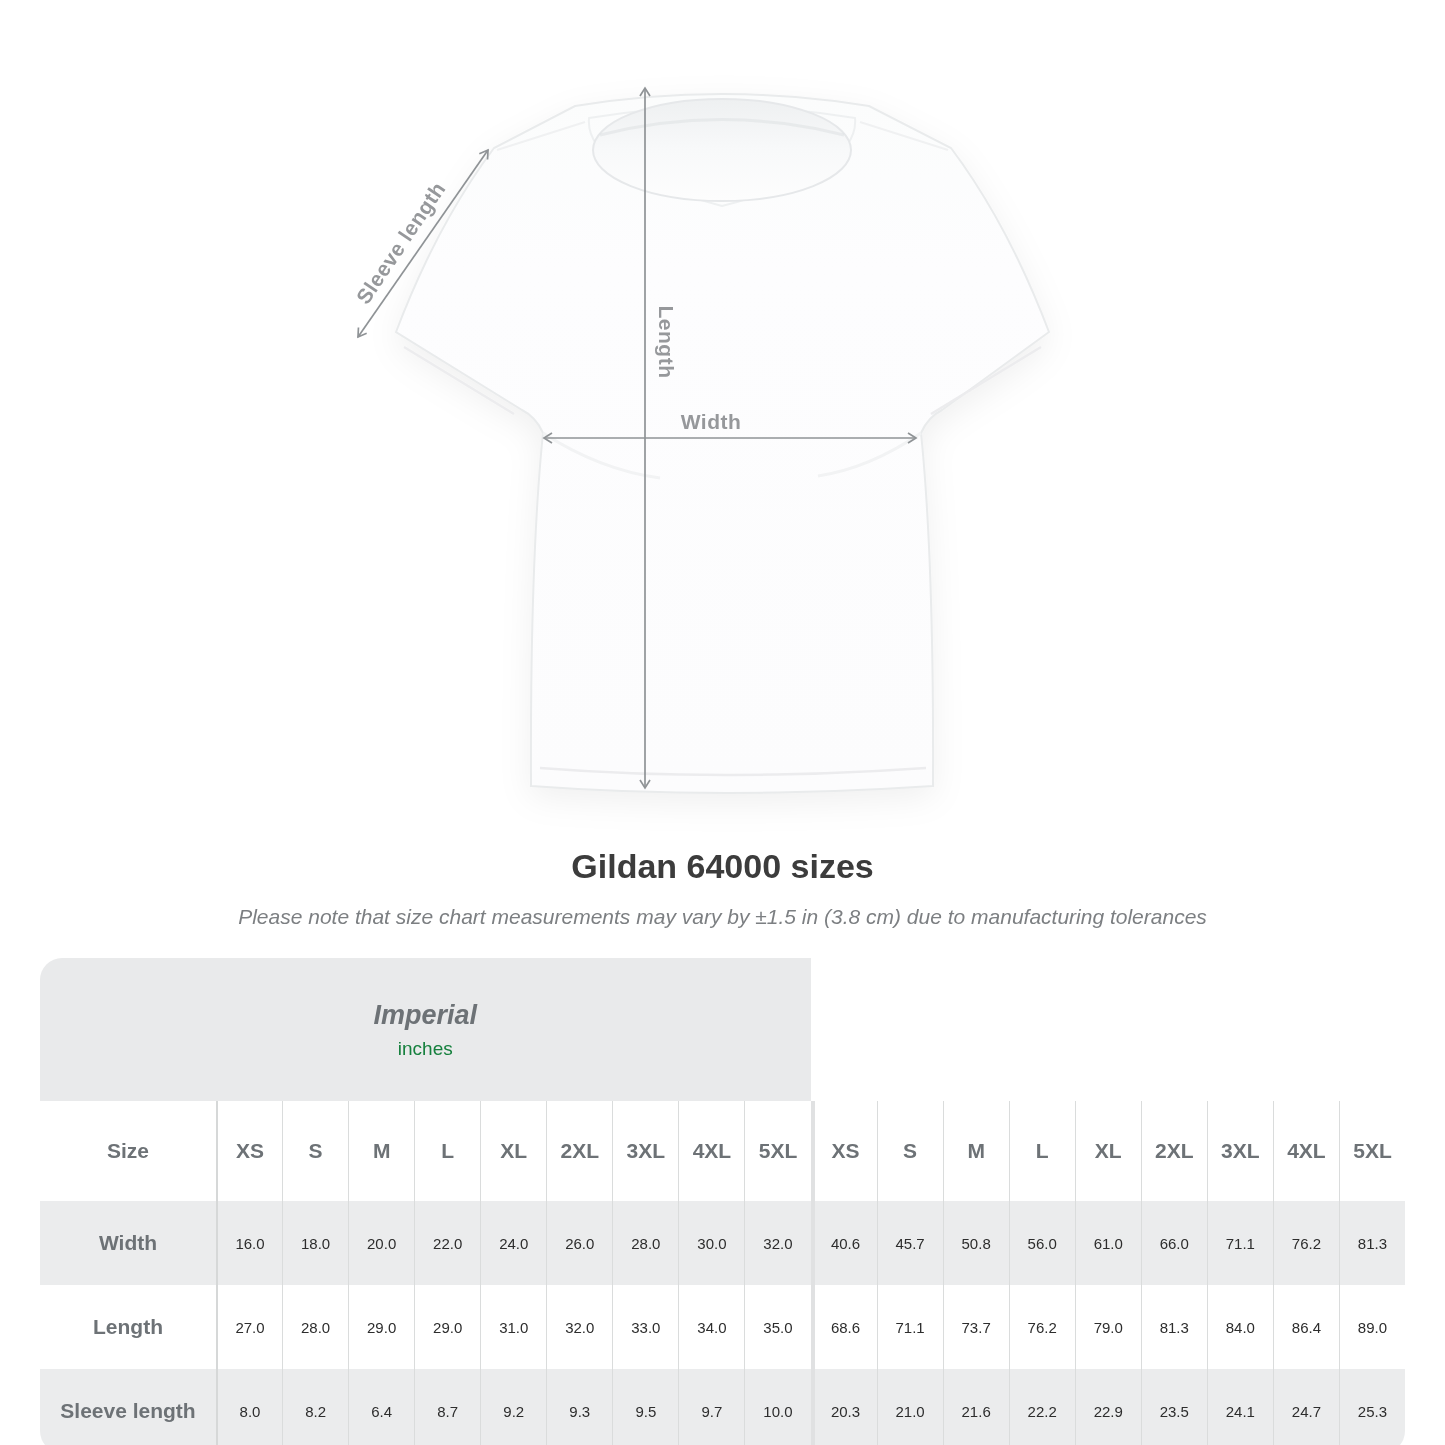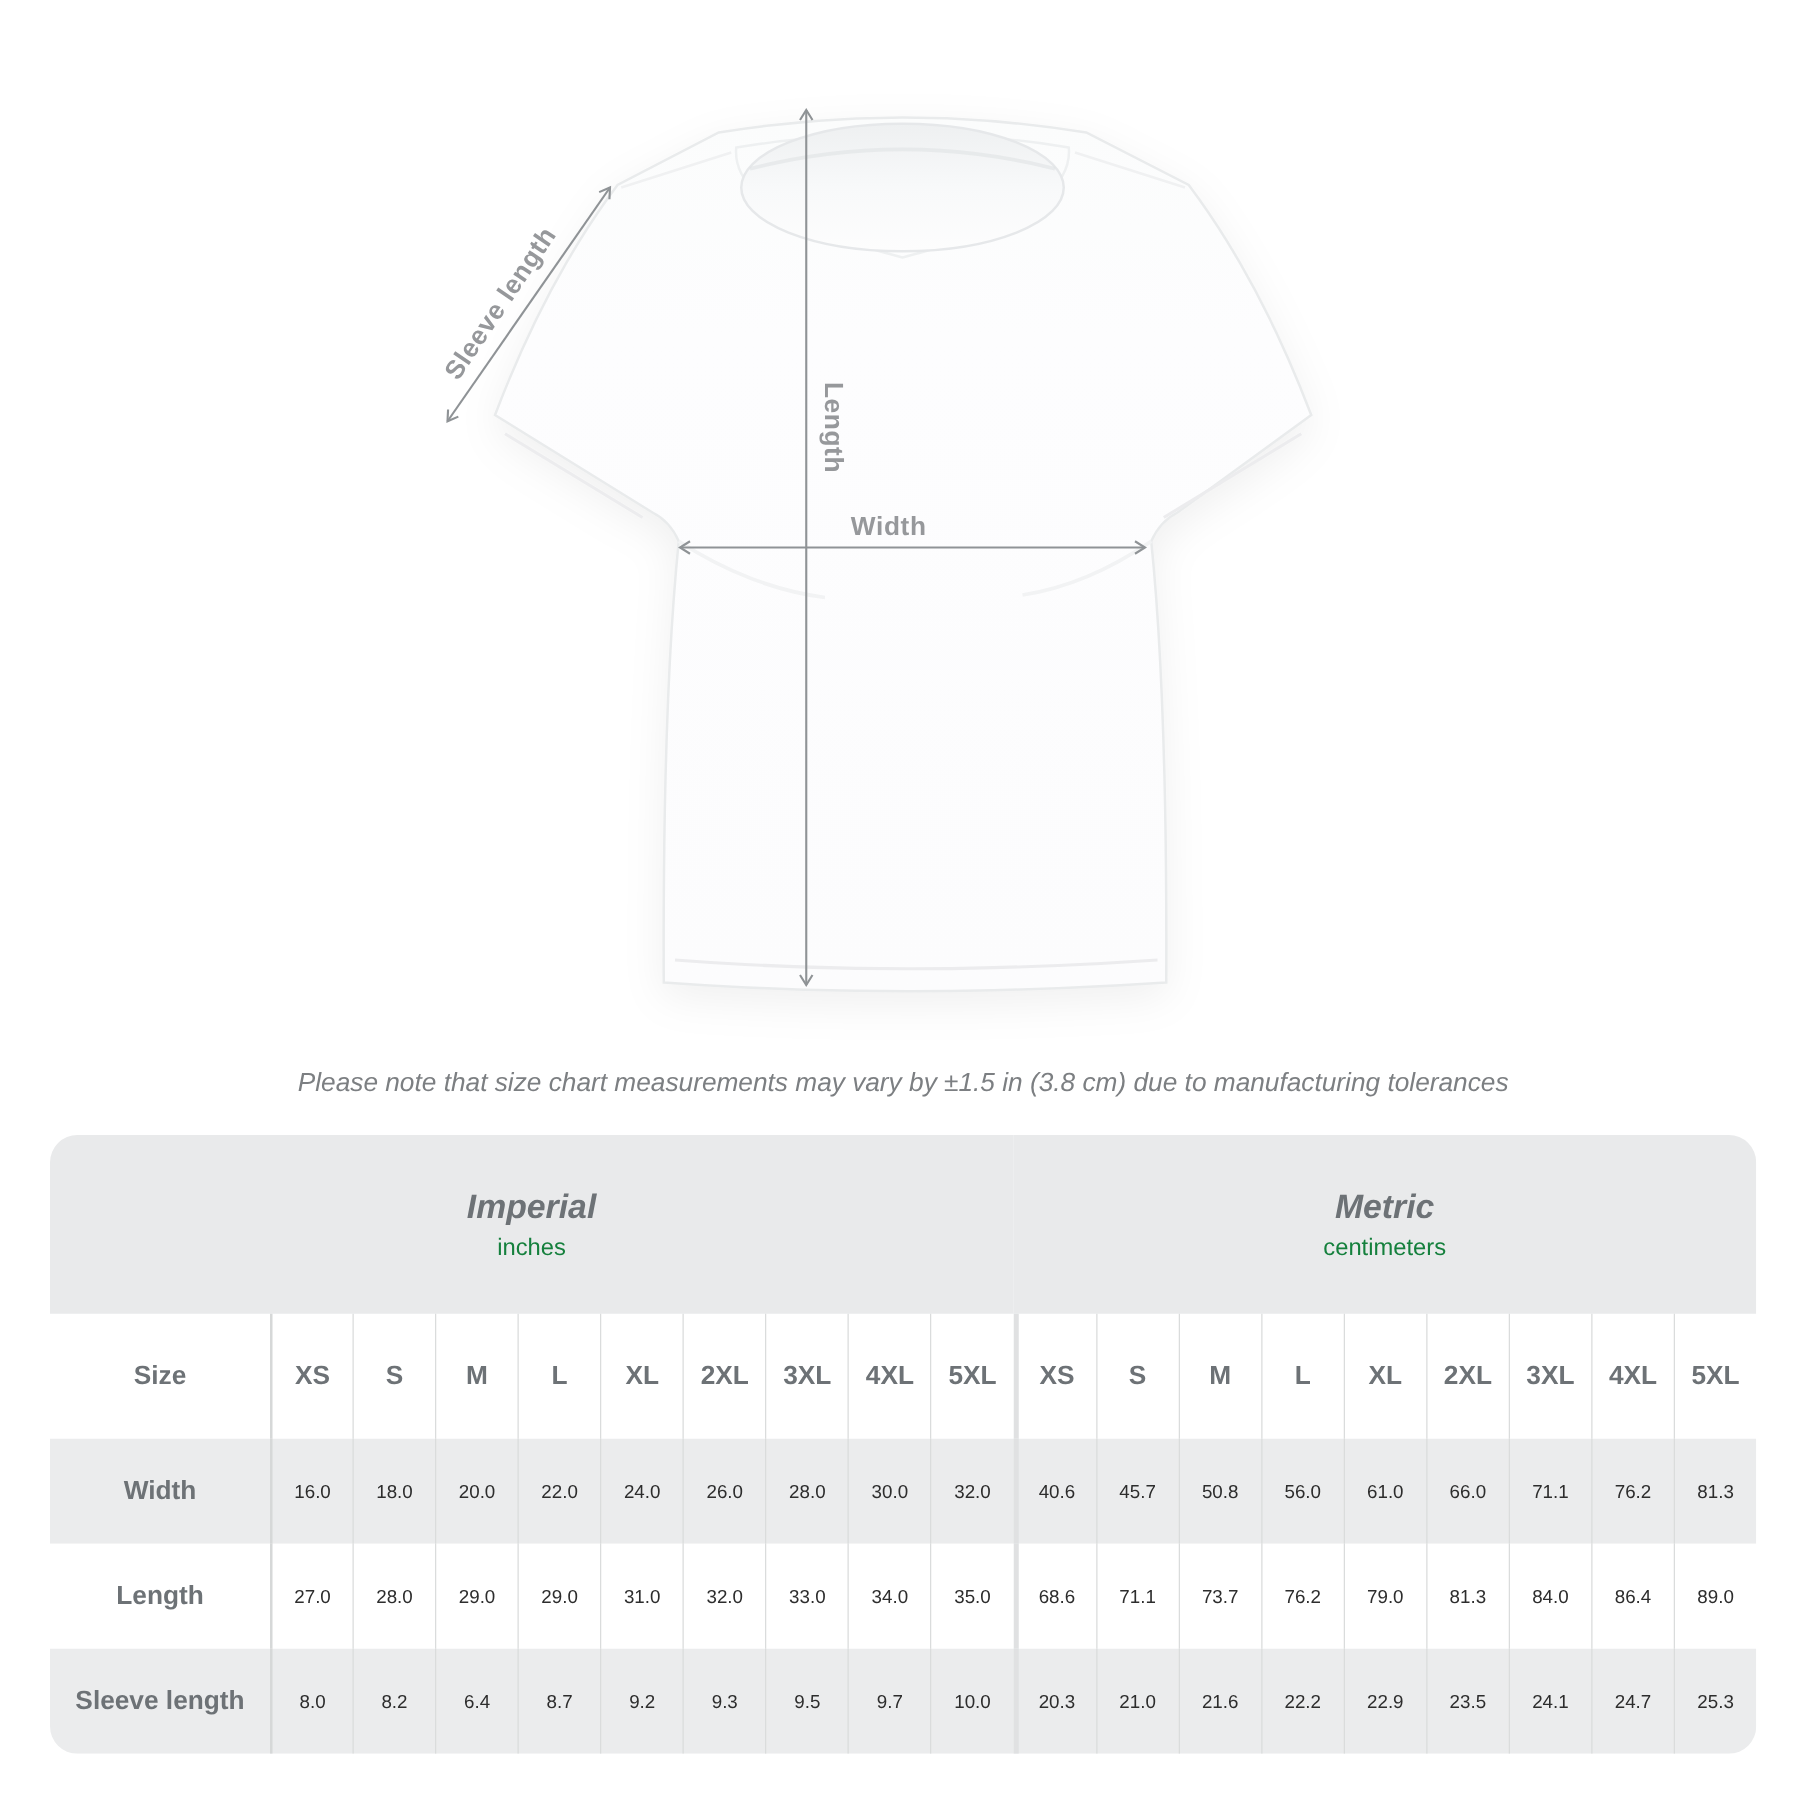--- a/index.html
+++ b/index.html
@@ -115,32 +115,29 @@
       <g stroke="#8f9396" stroke-width="1.7">
         <line x1="544" y1="438" x2="916" y2="438" marker-start="url(#ahStart)" marker-end="url(#ahEnd)"></line>
       </g>
     </svg>
 
     <div class="diagram-label lbl-sleeve">Sleeve length</div>
     <div class="diagram-label lbl-length">Length</div>
     <div class="diagram-label lbl-width">Width</div>
   </div>
 
+  <div class="chart-title">Gildan 64000 sizes</div>
   <div class="chart-note">Please note that size chart measurements may vary by ±1.5 in (3.8 cm) due to manufacturing tolerances</div>
 
   <div class="size-table">
 
     <div class="trow trow-band">
       <div class="band-cell band-imperial">
         <div class="band-name">Imperial</div>
         <div class="band-unit">inches</div>
-      </div>
-      <div class="band-cell band-metric">
-        <div class="band-name">Metric</div>
-        <div class="band-unit">centimeters</div>
       </div>
     </div>
 
     <div class="trow trow-header">
       <div class="cell head-cell">Size</div>
       <div class="cell head-cell sep2">XS</div>
       <div class="cell head-cell sep1">S</div>
       <div class="cell head-cell sep1">M</div>
       <div class="cell head-cell sep1">L</div>
       <div class="cell head-cell sep1">XL</div>

